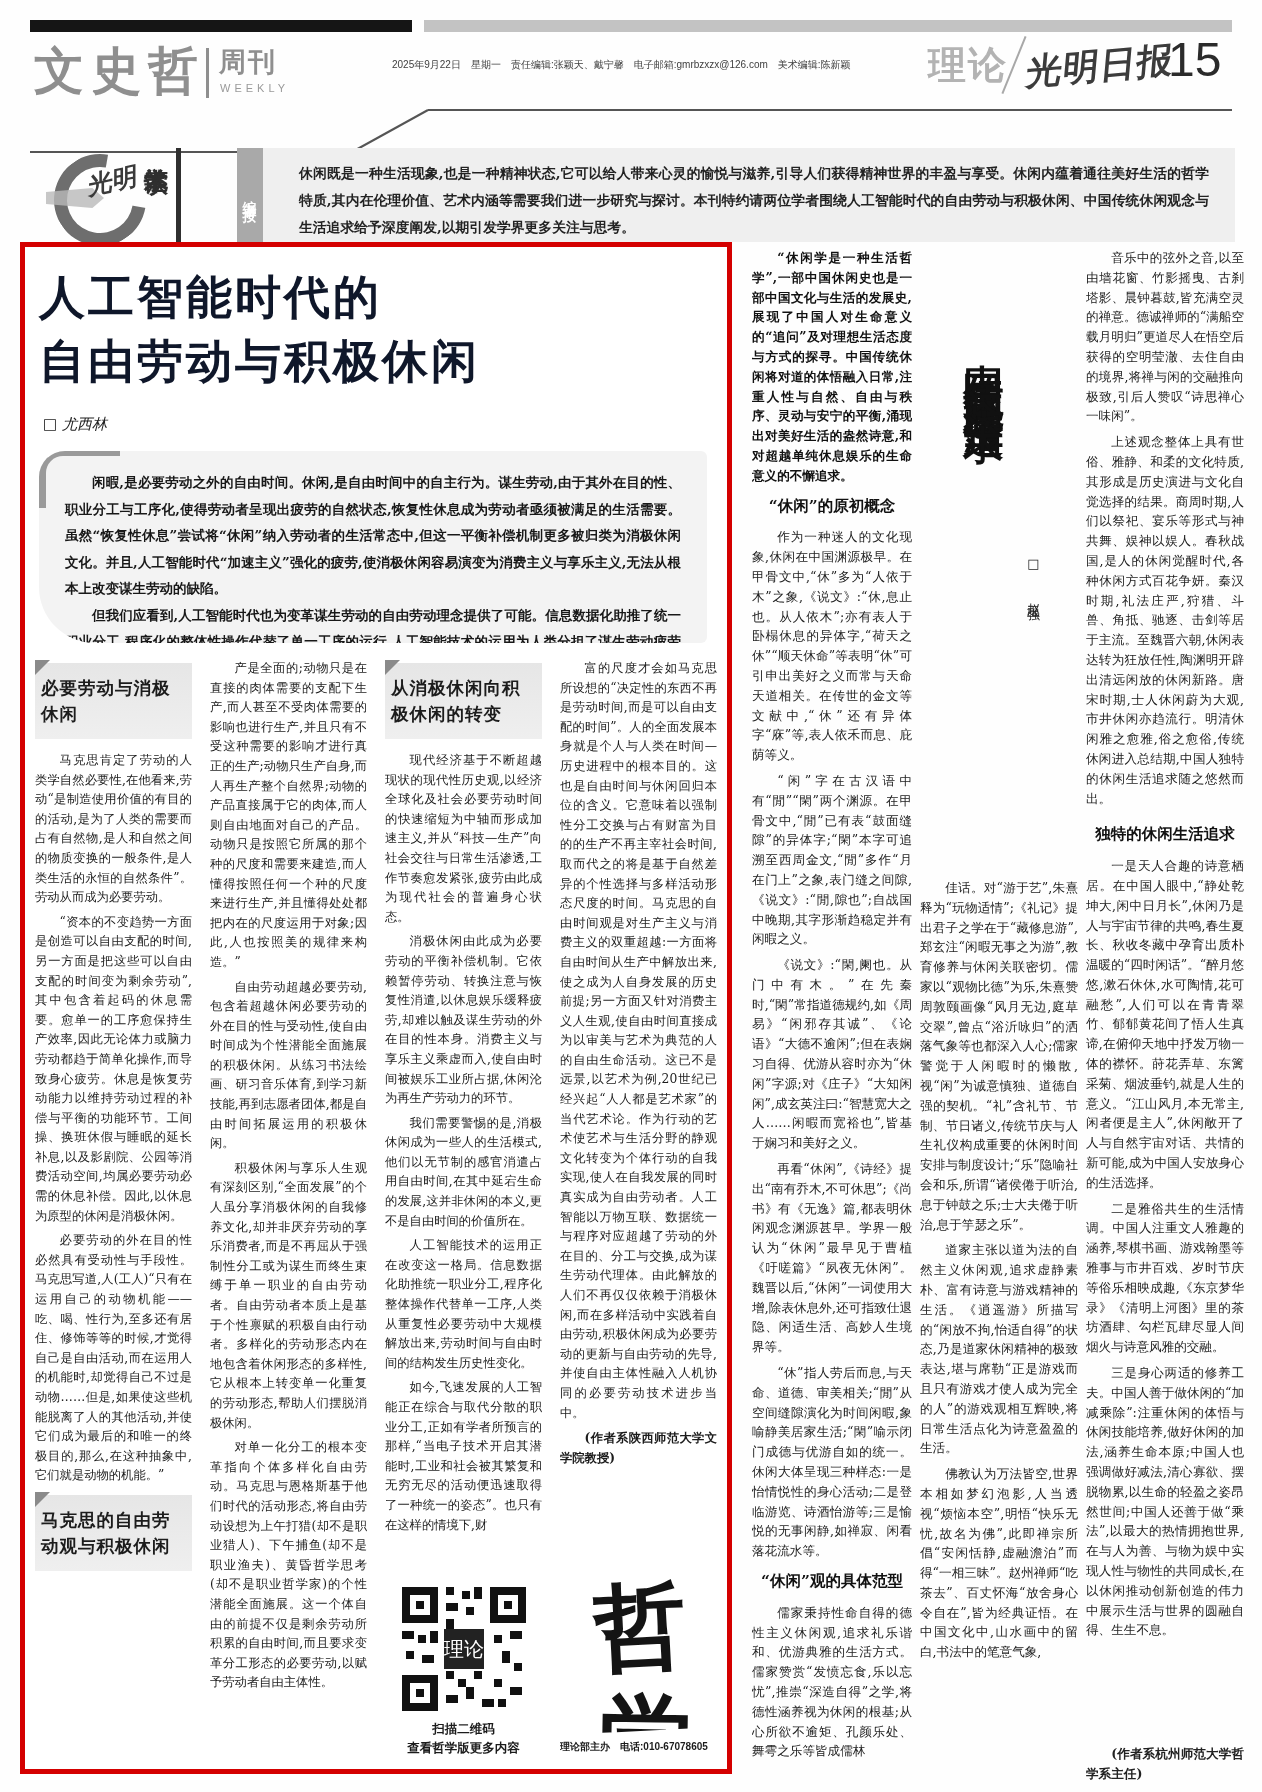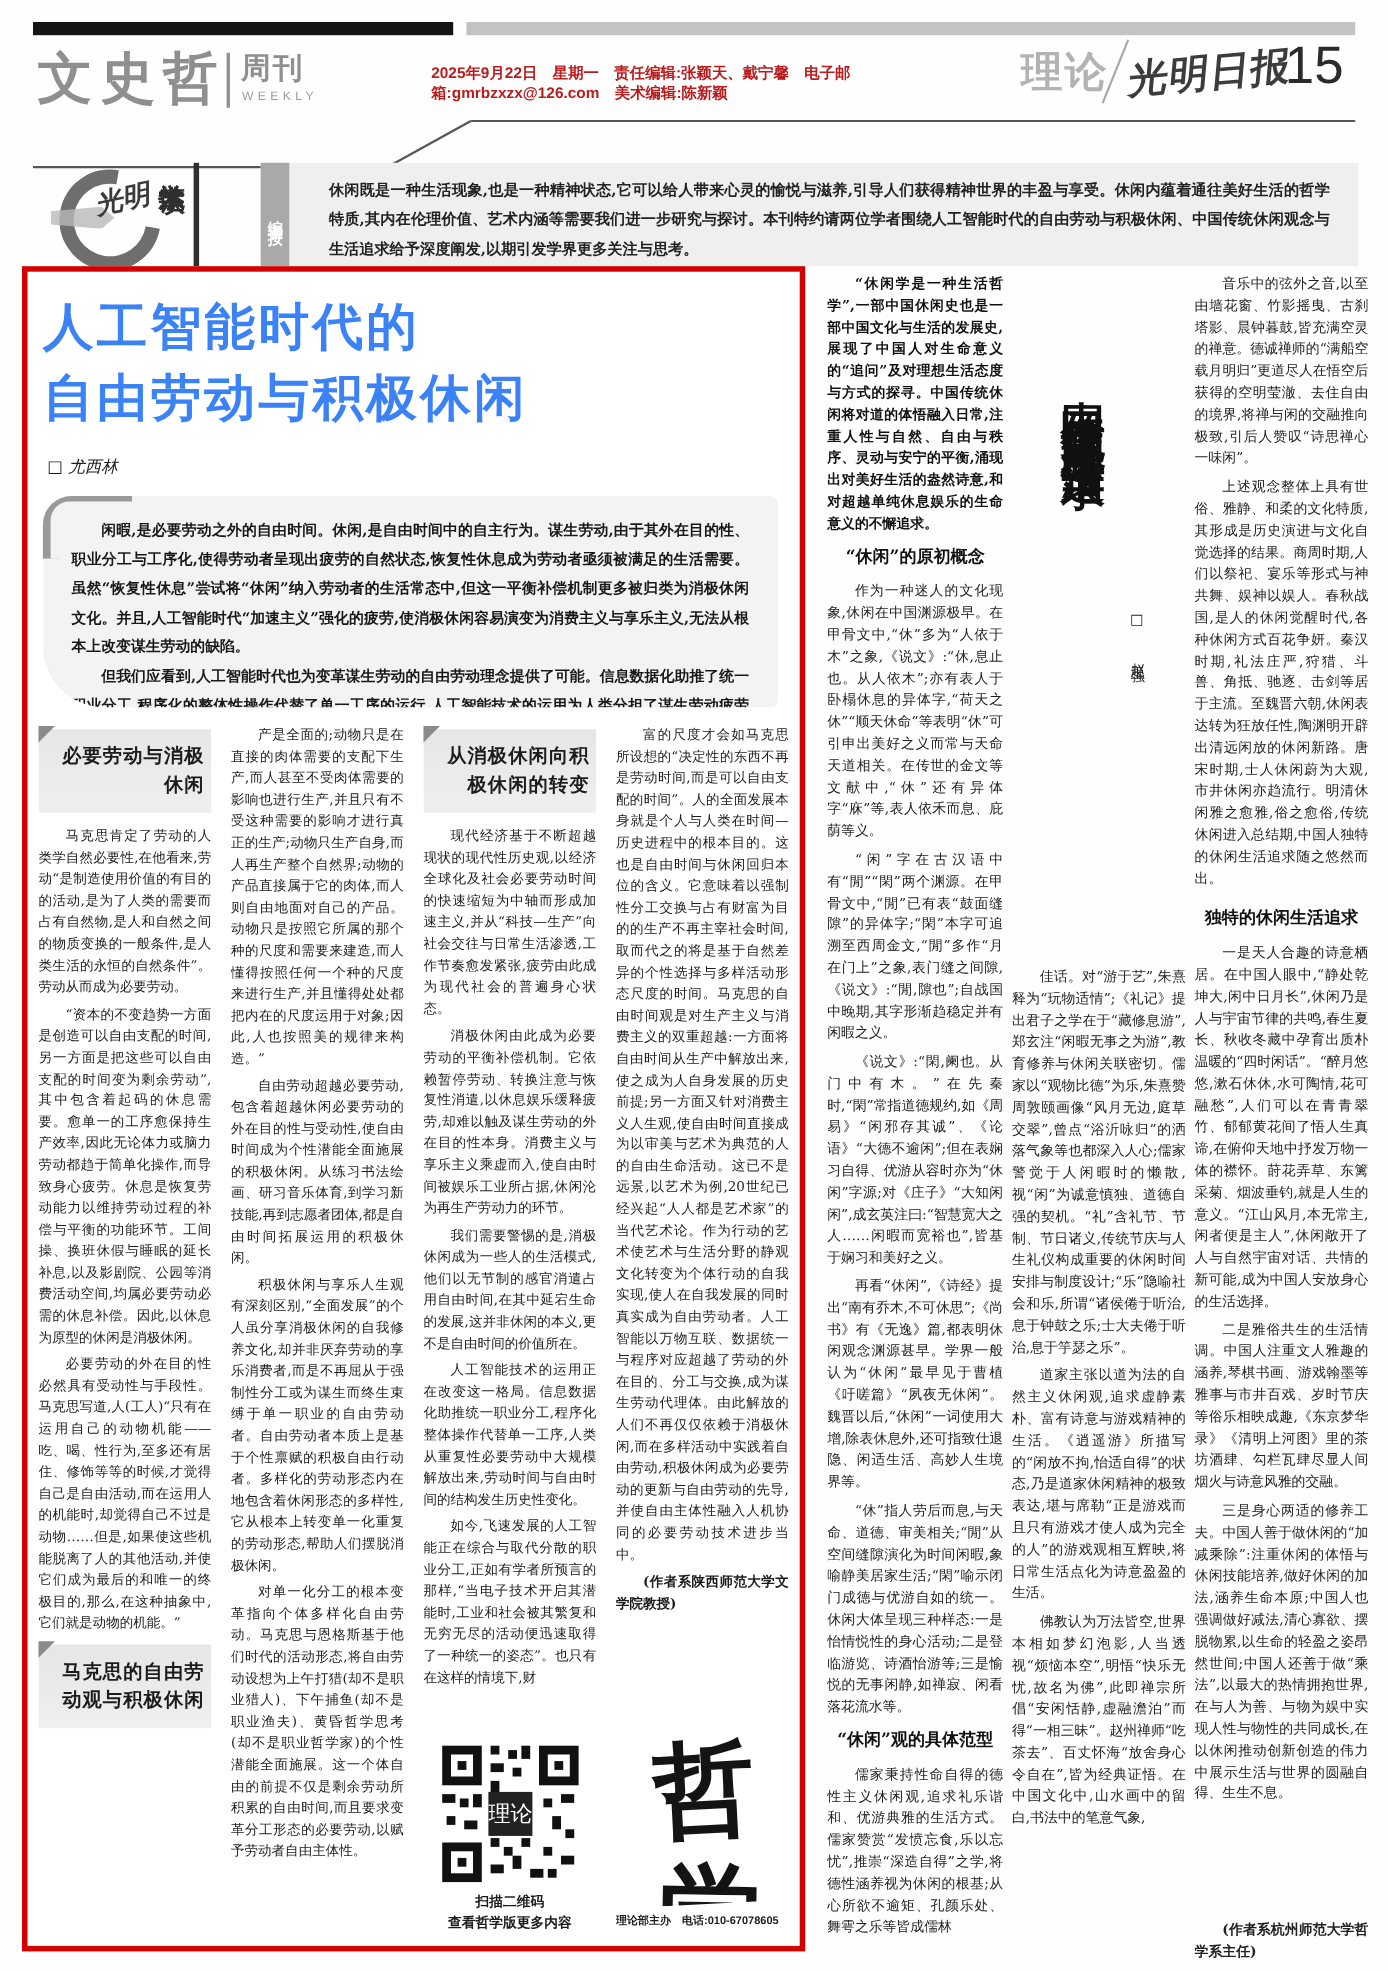--- a/index.html
+++ b/index.html
@@ -5,21 +5,21 @@
   html,body{margin:0;padding:0;background:#e9e9e9;}
   .page{position:relative;width:1262px;height:1792px;background:#fefefe;margin:0 auto;
         font-family:"DejaVu Serif","Liberation Serif",serif;color:#1c1c1c;overflow:hidden;}
   
   .topbar-dark{position:absolute;left:30px;top:20px;width:382px;height:12px;background:#151515;}
   .topbar-light{position:absolute;left:424px;top:20px;width:808px;height:12px;background:#c3c3c3;}
   .mh-section{position:absolute;left:34px;top:38px;font-size:50px;font-weight:900;color:#8f8f8f;letter-spacing:7px;}
   .mh-vline{position:absolute;left:206px;top:48px;width:3px;height:50px;background:#8f8f8f;}
   .mh-weekly{position:absolute;left:219px;top:44px;font-size:27px;font-weight:900;color:#8f8f8f;letter-spacing:2px;}
   .mh-weekly-en{position:absolute;left:220px;top:82px;font-size:11px;color:#9a9a9a;letter-spacing:4px;font-family:"Liberation Sans",sans-serif;}
-  .mh-dateline{position:absolute;left:392px;top:58px;width:520px;font-size:14px;font-weight:bold;color:#b91c1c;font-family:"Liberation Sans",sans-serif;}
+  .mh-dateline{position:absolute;left:392px;top:58px;width:520px;font-size:10px;font-weight:normal;color:#404040;font-family:"Liberation Sans",sans-serif;}
   .mh-theory{position:absolute;left:928px;top:40px;font-size:38px;font-weight:900;color:#b3b3b3;letter-spacing:2px;}
   .mh-slash{position:absolute;left:1013px;top:34px;width:2px;height:62px;background:#a8a8a8;transform:rotate(22deg);}
   .mh-paper{position:absolute;left:1026px;top:42px;font-size:36px;font-weight:900;color:#3c3c3c;
             transform:rotate(-5deg) skewX(-10deg);letter-spacing:1px;}
   .mh-pageno{position:absolute;left:1168px;top:32px;font-size:48px;color:#2b2b2b;font-family:"Liberation Sans",sans-serif;}
   .mh-rules{position:absolute;left:0;top:0;width:1262px;height:180px;pointer-events:none;}
   
   .logo{position:absolute;left:36px;top:146px;width:196px;height:100px;}
   .logo-ring{position:absolute;left:18px;top:8px;width:66px;height:66px;border:13px solid #6e6e6e;border-radius:50%;
              border-right-color:transparent;transform:rotate(-35deg);}
@@ -32,33 +32,33 @@
   .logo-subbar{position:absolute;left:140px;top:2px;width:5px;height:96px;background:#2f2f2f;}
   .ednote-box{position:absolute;left:237px;top:148px;width:998px;height:94px;background:#efefef;box-sizing:border-box;
               padding:12px 26px 0 62px;overflow:hidden;}
   .ednote-label{position:absolute;left:237px;top:148px;width:26px;height:94px;background:#a9a9a9;color:#fff;
                 writing-mode:vertical-rl;text-orientation:upright;font-size:14px;letter-spacing:5px;
                 display:flex;align-items:center;justify-content:center;font-weight:bold;}
   .ednote-text{font-size:13.8px;line-height:27px;font-weight:bold;text-align:justify;color:#222;}
   
   .redbox{position:absolute;left:20px;top:242px;width:712px;height:1532px;border:5px solid #d40000;
           box-sizing:border-box;background:#fff;}
-  .a1-title{position:absolute;left:14px;top:18px;font-size:46px;font-weight:900;line-height:64px;letter-spacing:3px;color:#3b82f6;}
+  .a1-title{position:absolute;left:14px;top:18px;font-size:46px;font-weight:900;line-height:64px;letter-spacing:3px;color:#0f172a;}
   .a1-author{position:absolute;left:18px;top:168px;font-size:15px;color:#222;font-style:italic;}
   .a1-abstract{position:absolute;left:14px;top:204px;width:668px;height:192px;background:#f3f3f3;box-sizing:border-box;
                padding:18px 26px;border-radius:26px 6px 6px 56px;overflow:hidden;}
   .a1-abstract:before{content:"";position:absolute;left:-2px;top:-4px;width:74px;height:52px;
                border-top:9px solid #9a9a9a;border-left:9px solid #9a9a9a;border-radius:26px 0 0 0;}
   .a1-abstract p{margin:0;font-size:13.5px;line-height:26.5px;font-weight:bold;text-align:justify;text-indent:2em;color:#181818;}
   .a1-cols{position:absolute;left:10px;top:412px;width:682px;height:1098px;display:flex;gap:18px;}
   .a1col{width:157px;flex:0 0 157px;font-size:12.3px;line-height:19.6px;text-align:justify;overflow:hidden;
          display:flex;flex-direction:column;}
   .a1col p{margin:0 0 5px;text-indent:2em;}
   .headbox{background:linear-gradient(#e6e6e6,#efefef);padding:12px 6px;font-size:17.5px;font-weight:900;
-           text-align:right;text-indent:0;position:relative;margin:4px 0 12px;line-height:26px;letter-spacing:1px;}
+           text-align:left;text-indent:0;position:relative;margin:4px 0 12px;line-height:26px;letter-spacing:1px;}
   .headbox:before{content:"";position:absolute;left:-3px;top:-3px;width:0;height:0;
            border-top:18px solid #8a8a8a;border-right:18px solid transparent;}
   .a1-text{overflow:hidden;}
   .qrblock{margin-top:auto;text-align:center;}
   .qrblock svg{display:block;margin:0 auto 4px;}
   .qr-cap{font-size:12.5px;font-weight:bold;line-height:19px;text-indent:0;text-align:center;}
   .byline{font-weight:bold;text-indent:2em;margin:2px 0 6px;}
   .calli{margin-top:auto;text-align:center;font-size:92px;font-weight:900;color:#141414;line-height:1;
          transform:rotate(-3deg);letter-spacing:-6px;height:150px;overflow:hidden;}
   .calli .c2{display:inline-block;transform:translateY(18px) rotate(4deg);}

